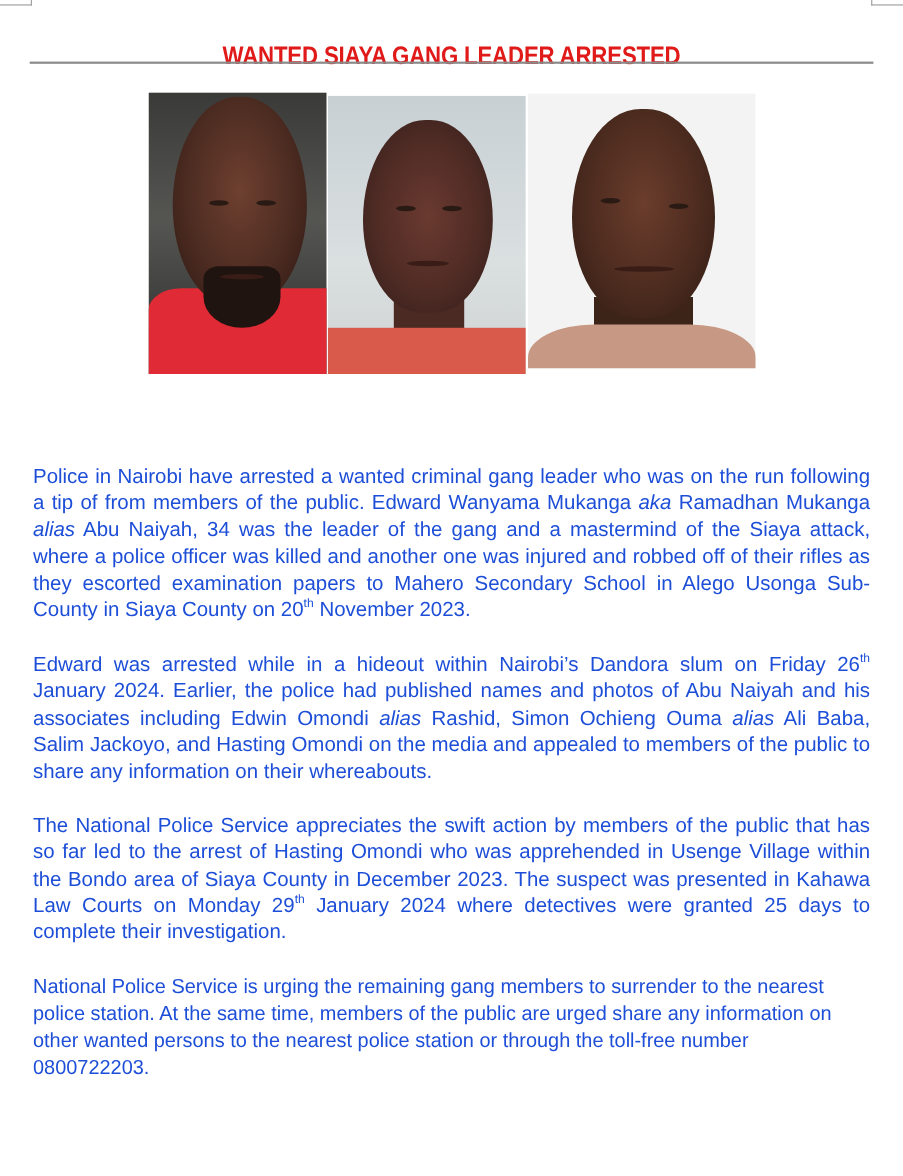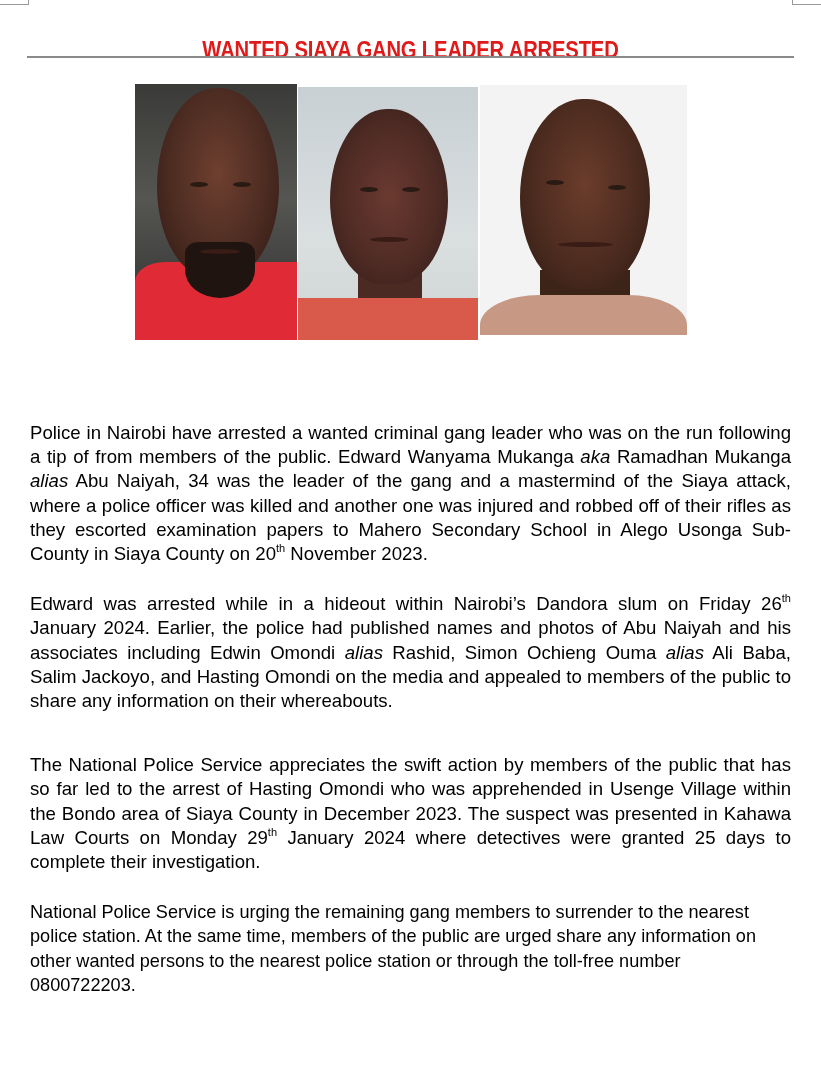--- a/index.html
+++ b/index.html
@@ -43,23 +43,23 @@
 
   
   #p3 { left: 480px; top: 85px; width: 207px; height: 250px; }
   #p3 .bg { background: #f2f3f2; }
   #p3 .head { left: 40px; top: 14px; width: 130px; height: 190px;
               background: radial-gradient(ellipse at 50% 45%, #6b3d2c 0%, #4a2a1e 60%, #2c1912 100%); }
   #p3 .neck { left: 60px; top: 185px; width: 90px; height: 50px; background: #3d2418; }
   #p3 .shirt { height: 40px; background: #c79883; border-top-left-radius: 60px 30px; border-top-right-radius: 60px 30px; }
 
   .article { position: absolute; left: 30px; top: 421px; width: 761px;
-             font-size: 18.6px; line-height: 24.2px; color: #000000; }
+             font-size: 18.6px; line-height: 24.2px; color: #1d4ed8; }
   .article p { margin: 0 0 26px 0; text-align: justify; }
-  .article p.p2 { margin-bottom: 40px; }
+  .article p.p2 { margin-bottom: 25px; }
   .article p.p4 { text-align: left; font-size: 18.4px; transform: scaleX(0.985); transform-origin: left; }
   .article em { font-style: italic; }
   .article sup { font-size: 11px; line-height: 0; vertical-align: 8px; }
 </style>
 </head>
 <body>
 
 <div class="crop-mark left"></div>
 <div class="crop-mark right"></div>
 

